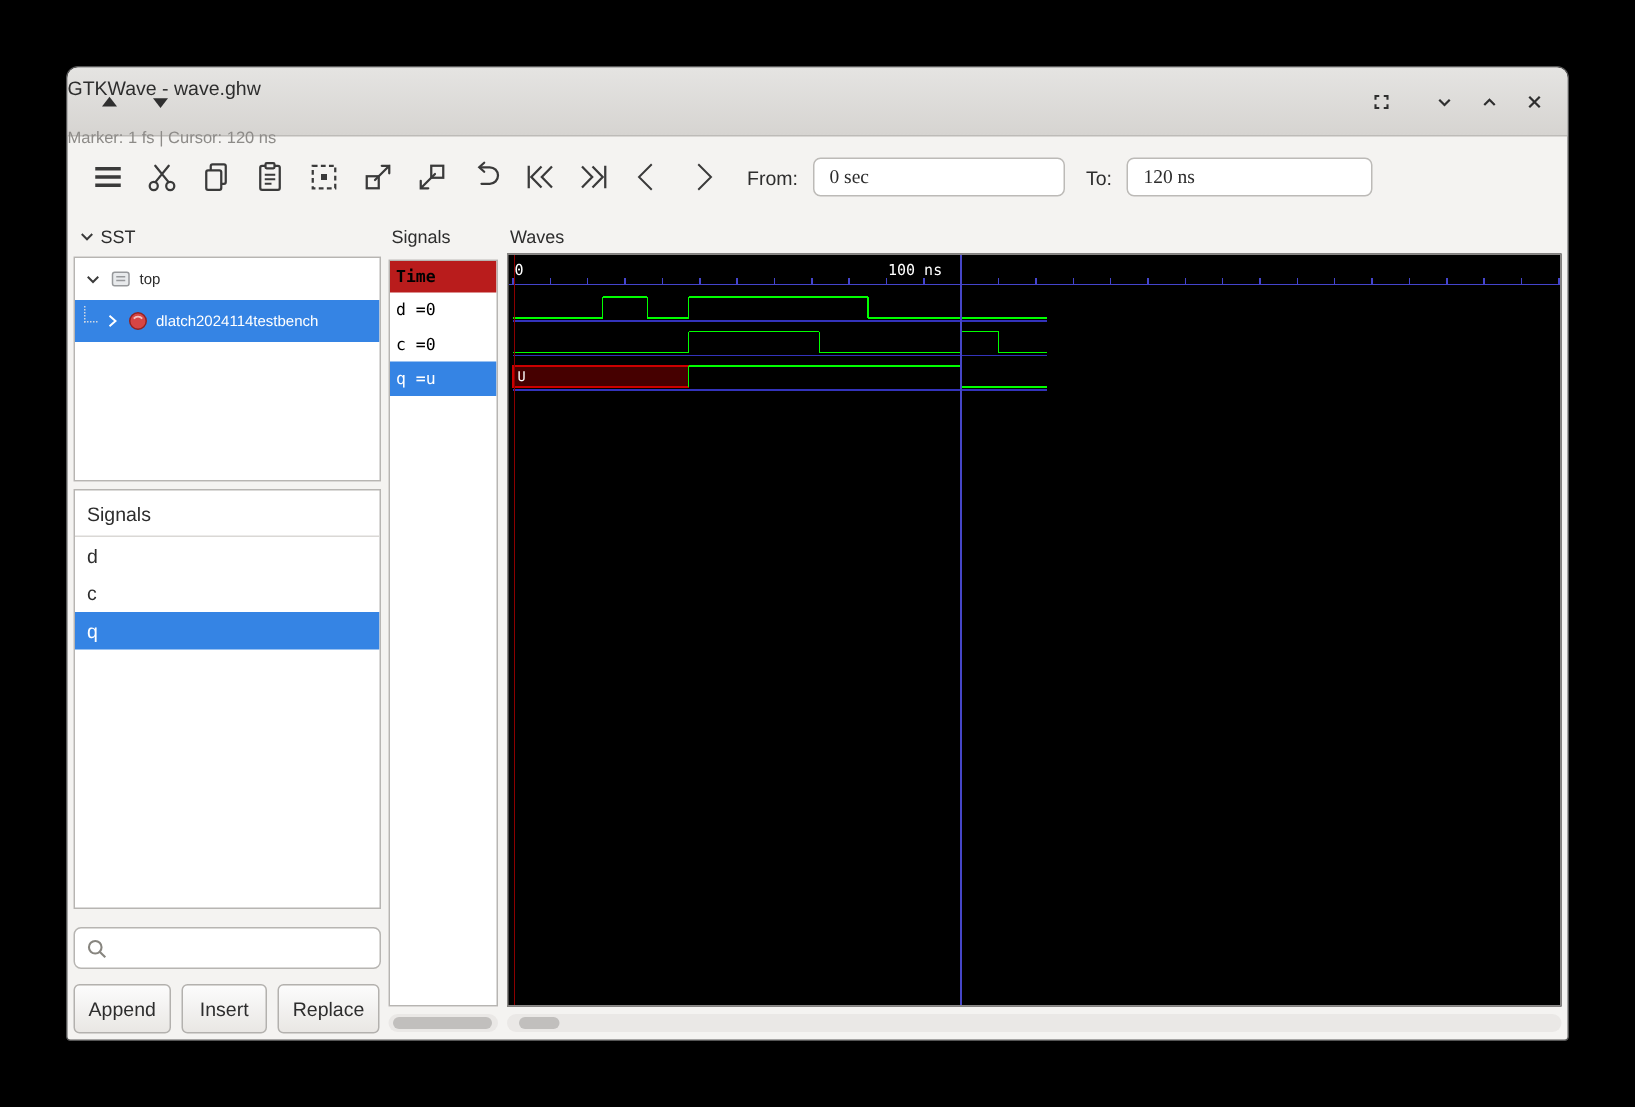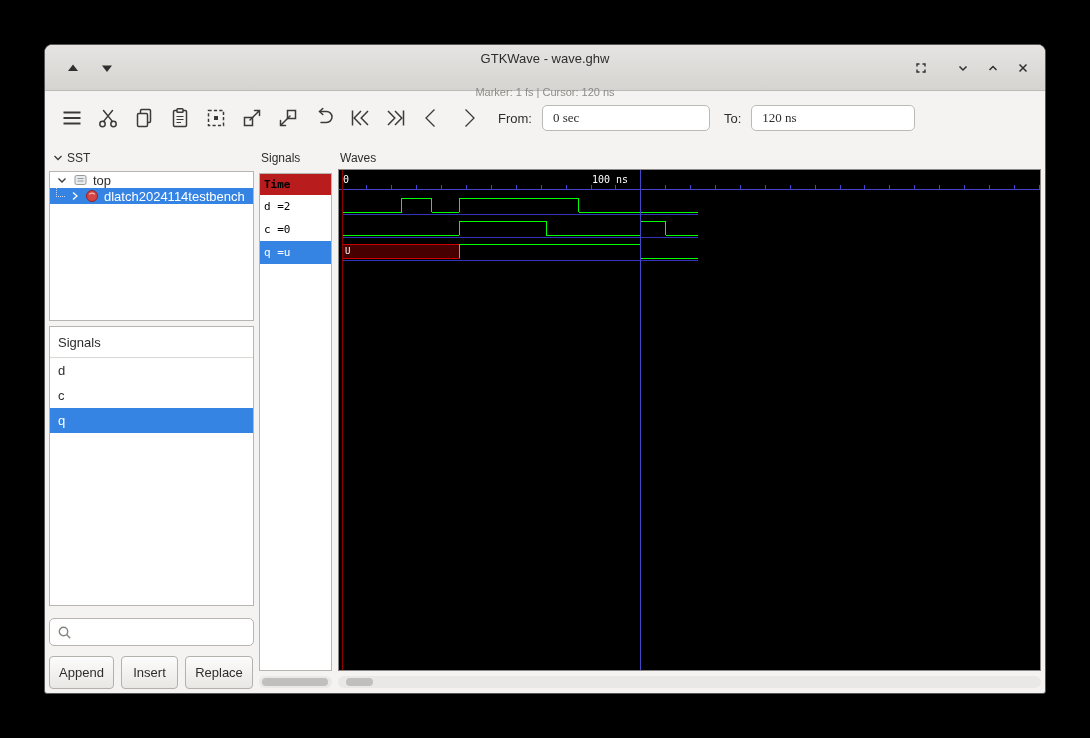--- a/index.html
+++ b/index.html
@@ -1,36 +1,36 @@
 <!DOCTYPE html>
 <html><head>
 <meta charset="utf-8">
 <style>
   *{margin:0;padding:0;box-sizing:border-box}
   html,body{width:1090px;height:738px;background:#000;font-family:"Liberation Sans",sans-serif;overflow:hidden;position:relative}
   .window{position:absolute;left:44px;top:44px;width:1002px;height:650px;background:#f4f3f1;border:1px solid #565656;border-radius:8px 8px 3px 3px;overflow:hidden}
   
   .titlebar{position:absolute;left:0;right:0;top:0;height:46px;background:linear-gradient(#e5e4e2,#d6d4d1);border-bottom:1px solid #bdbbb8}
   .tb-btn{position:absolute;top:11px;width:28px;height:24px;display:flex;align-items:center;justify-content:center;background:transparent;border:none;cursor:pointer}
-  .tb-center{position:absolute;left:0;right:0;top:6px;text-align:center;pointer-events:none}
+  .tb-center{position:absolute;left:0;right:0;top:6px;pointer-events:none}
   .tb-title{font-size:13px;color:#2d2d2d}
   .tb-sub{font-size:11px;color:#8d8b88;margin-top:20px}
   
   .toolbar{position:absolute;top:46px;left:0;right:0;height:54px;display:flex;align-items:center;padding-left:11px;gap:4px}
   .tool-btn{width:32px;height:32px;flex:0 0 auto;display:flex;align-items:center;justify-content:center;background:transparent;border:none;cursor:pointer}
   .tool-label{font-size:13px;color:#2d2d2d;margin-left:10px;flex:0 0 auto}
   .tool-input{height:26px;border:1px solid #bcbab7;border-radius:5px;background:#fff;font-size:13px;color:#2d2d2d;padding:0 10px;font-family:Liberation Serif, serif;flex:0 0 auto}
   #from-input{width:168px;margin-left:6px}
   #to-input{width:164px;margin-left:6px}
   
   .panel-label{position:absolute;font-size:12px;color:#2d2d2d;display:flex;align-items:center;gap:4px;white-space:nowrap}
   .box{position:absolute;background:#fff;border:1px solid #b7b5b2}
   
   .tree-box{left:4px;top:126px;width:205px;height:150px;overflow:hidden}
-  .tree-row{height:16px;display:flex;align-items:center;font-size:13px;color:#2d2d2d;gap:5px;padding-left:6px;white-space:nowrap;overflow:hidden;cursor:pointer}
+  .tree-row{height:28px;display:flex;align-items:center;font-size:10px;color:#2d2d2d;gap:5px;padding-left:6px;white-space:nowrap;overflow:hidden;cursor:pointer}
   .tree-row.selected{background:#3584e4;color:#fff}
   .guide{width:9px;height:11px;border-left:1px dotted #cfd8e4;border-bottom:1px dotted #cfd8e4;margin-top:-9px;flex:0 0 auto}
   .icon{display:inline-flex;align-items:center;justify-content:center;flex:0 0 auto}
   
   .facs-box{left:4px;top:281px;width:205px;height:280px;overflow:hidden}
   .facs-title{height:31px;display:flex;align-items:center;padding-left:8px;font-size:13px;color:#2d2d2d;border-bottom:1px solid #dad8d5}
   .facs-row{height:25px;display:flex;align-items:center;padding-left:8px;font-size:13px;color:#2d2d2d;cursor:pointer}
   .facs-row.selected{background:#3584e4;color:#fff}
   .search{left:4px;top:573px;width:205px;height:28px;border-radius:5px;display:flex;align-items:center;padding-left:7px;gap:5px}
   .search input{border:none;outline:none;flex:1;font-size:13px;background:transparent;font-family:inherit;color:#2d2d2d;min-width:0}
@@ -267,21 +267,21 @@
   <button class="gtk-btn" style="left:4px;width:65px">Append</button>
   <button class="gtk-btn" style="left:76px;width:57px">Insert</button>
   <button class="gtk-btn" style="left:140px;width:68px">Replace</button>
 
   <div class="vsplit" style="left:209px"></div>
   <div class="vsplit" style="left:288px"></div>
 
   <div class="panel-label" style="left:216px;top:106px">Signals</div>
   <div class="box sig-box">
     <div class="time-head">Time</div>
-    <div class="sig-row">d =2</div>
+    <div class="sig-row">d =0</div>
     <div class="sig-row">c =0</div>
     <div class="sig-row selected">q =u</div>
   </div>
   <div class="hscroll" style="left:214px;width:73px">
     <div class="thumb" style="left:3px;width:66px"></div>
   </div>
 
   <div class="panel-label" style="left:295px;top:106px">Waves</div>
   <div class="box wave-box">
     <svg id="wave-canvas" width="701" height="500" shape-rendering="crispEdges">

